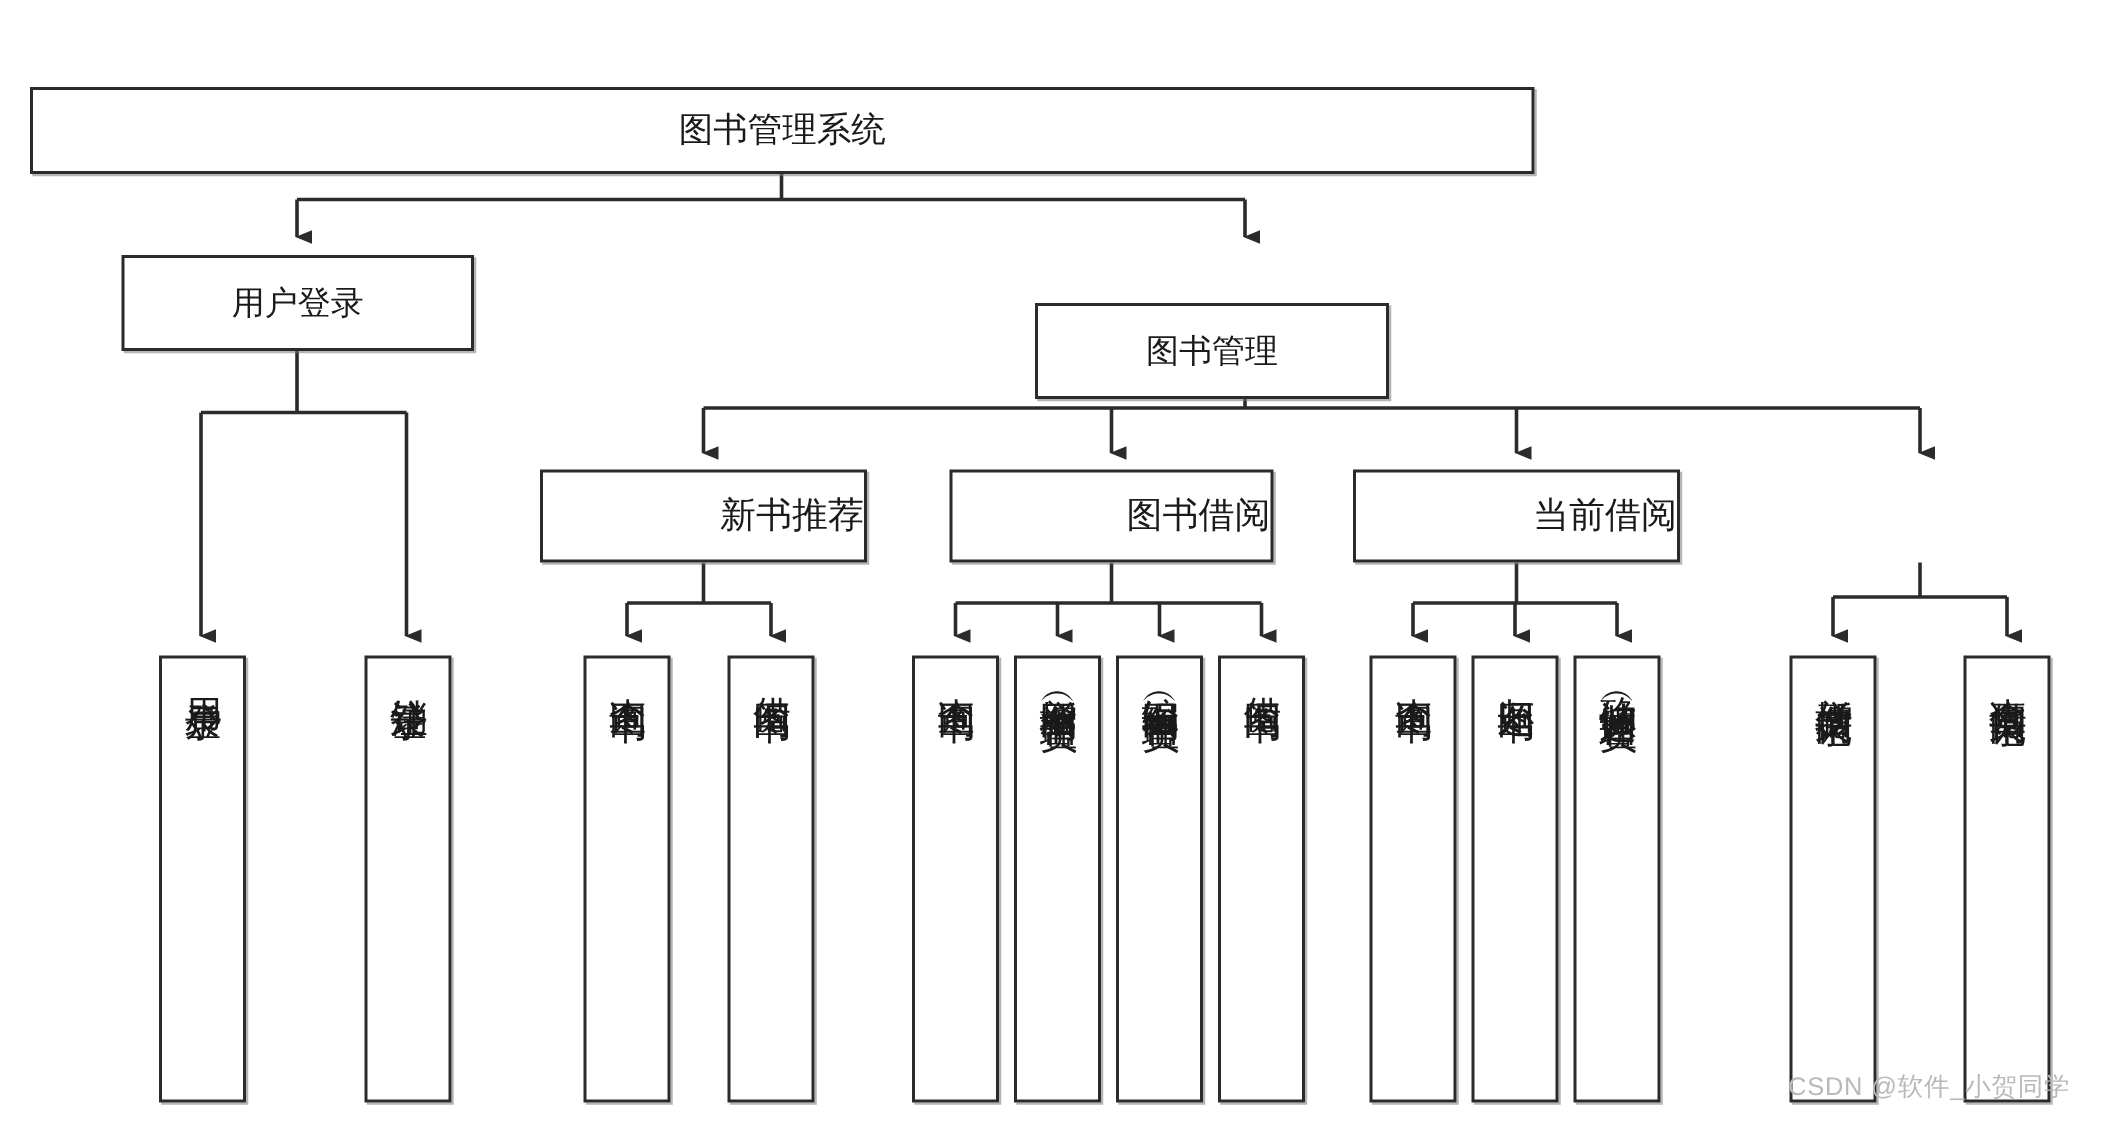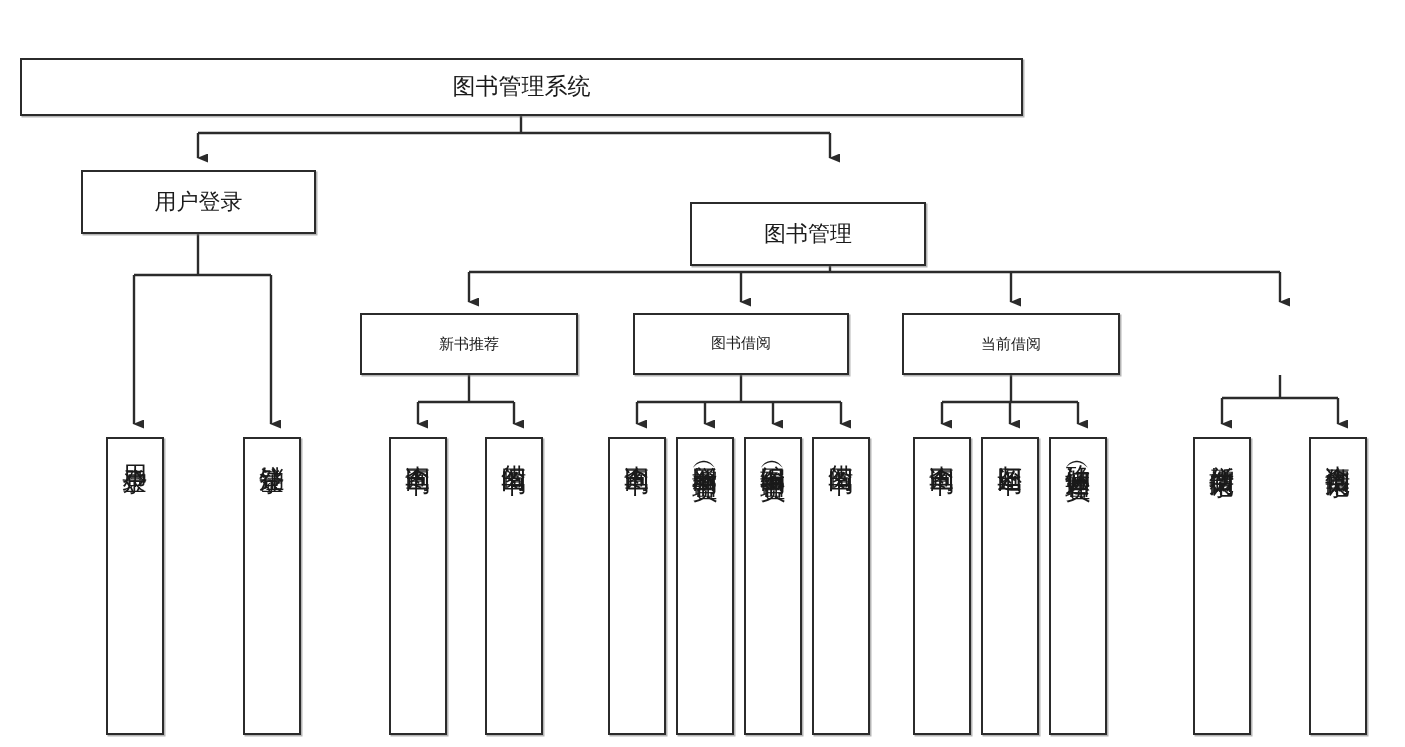--- a/index.html
+++ b/index.html
@@ -25,21 +25,21 @@
     box-shadow:1.5px 1.5px 0 rgba(120,120,120,.55);
   }
   .node .lbl{
     display:block;
     text-align:center;
     line-height:1.18;
     white-space:nowrap;
   }
   .lvl1{font-size:23px;margin-top:47px;}
   .lvl2{font-size:22px;}
-  .lvl3{font-size:15px;}
+  .lvl3{font-size:24px;justify-content:flex-end;}
 
   
   .leaf{
     align-items:flex-start;
     justify-content:center;
     padding-top:6px;
   }
   .leaf .lbl{
     writing-mode:vertical-rl;
     text-orientation:upright;
@@ -183,14 +183,15 @@
   </div>
 
   <div class="node leaf" style="left:1193px;top:437px;width:58px;height:298px;">
     <span class="lbl">新增借阅记录</span>
   </div>
 
   <div class="node leaf" style="left:1309px;top:437px;width:58px;height:298px;">
     <span class="lbl">查询借阅记录</span>
   </div>
 
+  <div id="watermark">CSDN @软件_小贺同学</div>
 
 </div>
 
 </body></html>

